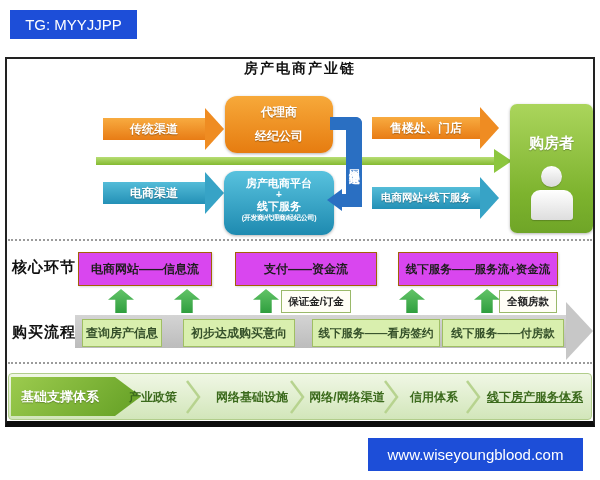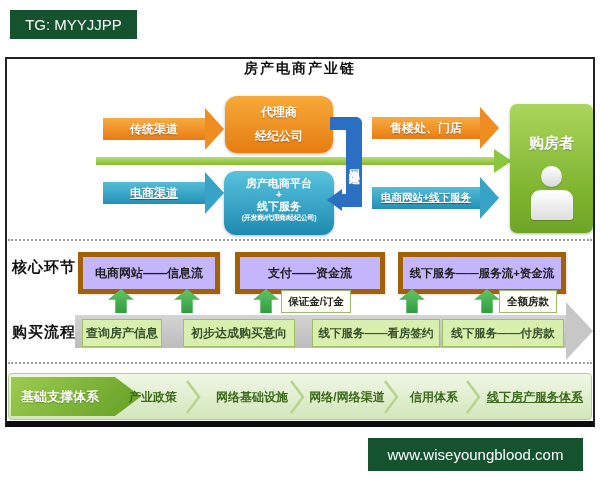--- a/index.html
+++ b/index.html
@@ -1,20 +1,20 @@
 <!DOCTYPE html>
 <html><head>
 <meta charset="utf-8">
 <style>
   html,body{margin:0;padding:0;background:#fff;}
   .screen{position:relative;width:600px;height:480px;background:#fff;overflow:hidden;
           font-family:"Liberation Sans", sans-serif;}
 
   
-  .badge{position:absolute;background:#14532d;color:#fff;display:flex;align-items:center;justify-content:center;}
+  .badge{position:absolute;background:#1d4ed8;color:#fff;display:flex;align-items:center;justify-content:center;}
   .tg-badge{left:10px;top:10px;width:127px;height:29px;font-size:15px;}
   .site-badge{left:368px;top:438px;width:215px;height:33px;font-size:15px;}
 
   
   .frame{position:absolute;left:5px;top:57px;width:586px;height:362px;background:#fff;
          border:2px solid #222;border-bottom:6px solid #0d0d0d;}
   .title{position:absolute;left:0;top:60px;width:600px;text-align:center;font-size:14px;
          font-weight:bold;color:#111;letter-spacing:2px;}
 
   
@@ -42,21 +42,21 @@
   .person .torso{position:absolute;left:0;top:24px;width:42px;height:30px;border-radius:9px 9px 3px 3px;
                  background:linear-gradient(180deg,#ffffff,#dedede);box-shadow:0 1px 1px rgba(0,0,0,.2);}
 
   
   .harrow{position:absolute;height:22px;display:flex;align-items:center;justify-content:center;
           color:#fff;font-weight:bold;font-size:12px;z-index:1;text-shadow:0 1px 1px rgba(0,0,0,.3);}
   .harrow .head{position:absolute;right:-19px;top:50%;transform:translateY(-50%);width:0;height:0;
                 border-top:21px solid transparent;border-bottom:21px solid transparent;}
   .orange{background:linear-gradient(180deg,#f8ab40,#e87c15);}
   .orange .head{border-left:19px solid #ef8c22;}
-  .blue{background:linear-gradient(180deg,#54bcd8,#2390b6);text-decoration:underline;}
+  .blue{background:linear-gradient(180deg,#54bcd8,#2390b6);}
   .blue .head{border-left:19px solid #37a3c6;}
 
   
   .green-line{position:absolute;left:96px;top:157px;width:398px;height:8px;
               background:linear-gradient(180deg,#b7dd74,#84ba31);z-index:1;}
   .green-line-head{position:absolute;left:494px;top:149px;width:0;height:0;z-index:1;
               border-top:12px solid transparent;border-bottom:12px solid transparent;
               border-left:18px solid #8cc63e;}
 
   
@@ -80,21 +80,21 @@
                 border-right:15px solid #2a6fc2;}
   .pipe .vlabel{position:absolute;left:346px;top:123px;width:16px;height:80px;color:#fff;
                 font-weight:bold;font-size:11px;writing-mode:vertical-rl;text-orientation:upright;
                 display:flex;align-items:center;justify-content:center;letter-spacing:1px;}
 
   
   .dash{position:absolute;left:8px;width:584px;border-top:2px dotted #9b9b9b;}
 
   
   .side-label{position:absolute;left:12px;font-size:15px;font-weight:bold;color:#111;letter-spacing:1px;}
-  .core-box{position:absolute;top:252px;height:32px;background:#c4b5fd;border:5px solid #a16207;
+  .core-box{position:absolute;top:252px;height:32px;background:#d946ef;border:1px solid #a16207;
             display:flex;align-items:center;justify-content:center;font-weight:bold;color:#1d1d1d;
             box-shadow:1px 1px 2px rgba(0,0,0,.15);}
   .up-arrow2{position:absolute;top:289px;width:26px;height:24px;
             background:linear-gradient(180deg,#63c468,#2f9e3e);
             clip-path:polygon(50% 0,100% 45%,72% 45%,72% 100%,28% 100%,28% 45%,0 45%);}
   .mini-box{position:absolute;top:290px;height:21px;background:#fffef6;border:1px solid #9ab96a;
             display:flex;align-items:center;justify-content:center;font-size:10.5px;font-weight:bold;color:#222;}
 
   
   .gray-band{position:absolute;left:75px;top:315px;width:494px;height:33px;

